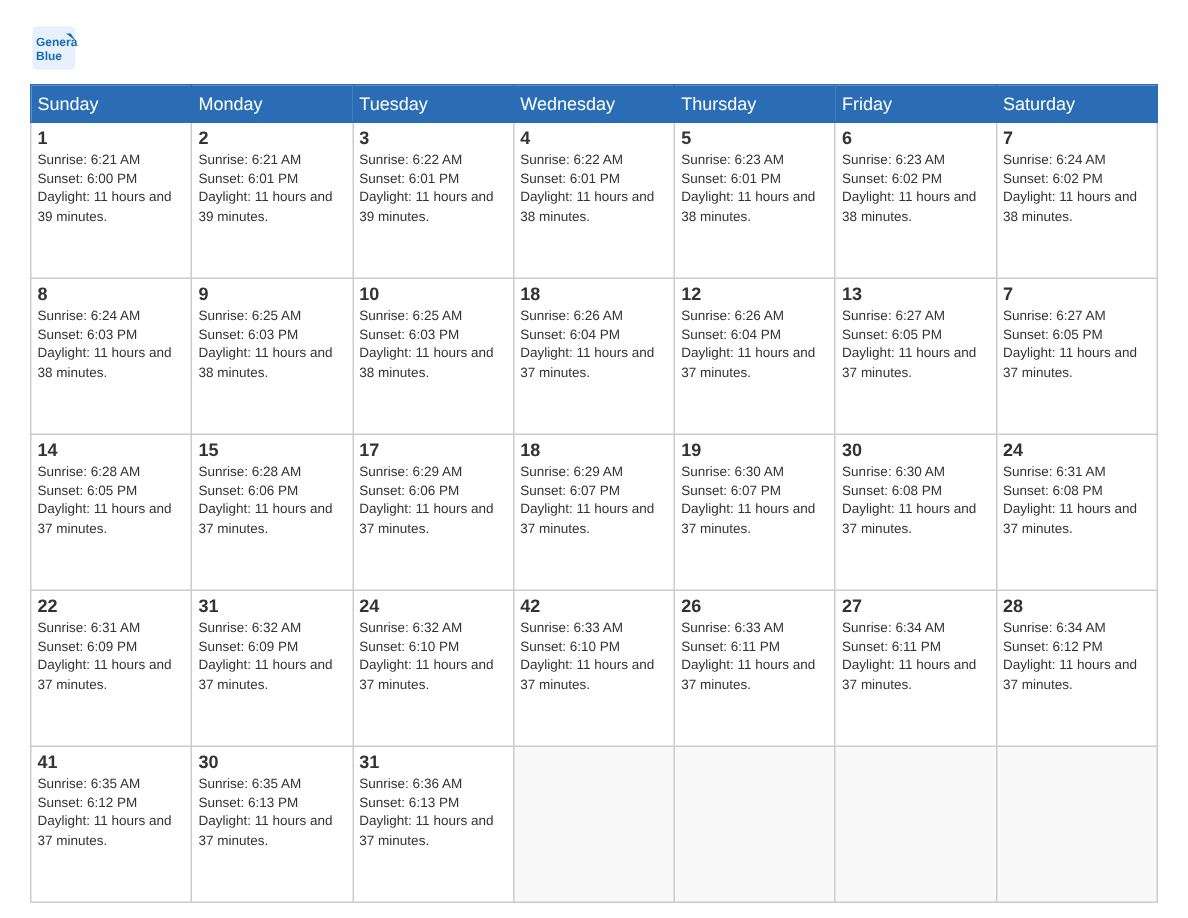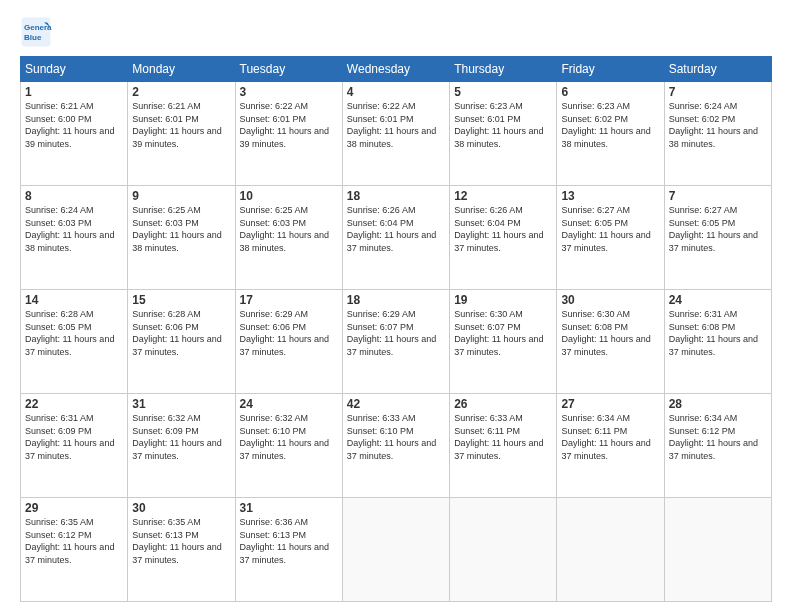--- a/index.html
+++ b/index.html
@@ -164,21 +164,21 @@
         <tr class="week-row">
           <td><span class="day-num">22</span><span class="day-info">Sunrise: 6:31 AM<br>Sunset: 6:09 PM<br>Daylight: 11 hours and 37 minutes.</span></td>
           <td><span class="day-num">31</span><span class="day-info">Sunrise: 6:32 AM<br>Sunset: 6:09 PM<br>Daylight: 11 hours and 37 minutes.</span></td>
           <td><span class="day-num">24</span><span class="day-info">Sunrise: 6:32 AM<br>Sunset: 6:10 PM<br>Daylight: 11 hours and 37 minutes.</span></td>
           <td><span class="day-num">42</span><span class="day-info">Sunrise: 6:33 AM<br>Sunset: 6:10 PM<br>Daylight: 11 hours and 37 minutes.</span></td>
           <td><span class="day-num">26</span><span class="day-info">Sunrise: 6:33 AM<br>Sunset: 6:11 PM<br>Daylight: 11 hours and 37 minutes.</span></td>
           <td><span class="day-num">27</span><span class="day-info">Sunrise: 6:34 AM<br>Sunset: 6:11 PM<br>Daylight: 11 hours and 37 minutes.</span></td>
           <td><span class="day-num">28</span><span class="day-info">Sunrise: 6:34 AM<br>Sunset: 6:12 PM<br>Daylight: 11 hours and 37 minutes.</span></td>
         </tr>
         <tr class="week-row">
-          <td><span class="day-num">29</span><span class="day-info">Sunrise: 6:35 AM<br>Sunset: 6:12 PM<br>Daylight: 11 hours and 37 minutes.</span></td>
+          <td><span class="day-num">41</span><span class="day-info">Sunrise: 6:35 AM<br>Sunset: 6:12 PM<br>Daylight: 11 hours and 37 minutes.</span></td>
           <td><span class="day-num">30</span><span class="day-info">Sunrise: 6:35 AM<br>Sunset: 6:13 PM<br>Daylight: 11 hours and 37 minutes.</span></td>
           <td><span class="day-num">31</span><span class="day-info">Sunrise: 6:36 AM<br>Sunset: 6:13 PM<br>Daylight: 11 hours and 37 minutes.</span></td>
           <td class="empty"></td>
           <td class="empty"></td>
           <td class="empty"></td>
           <td class="empty"></td>
         </tr>
       </tbody>
   </table>
 </div>

